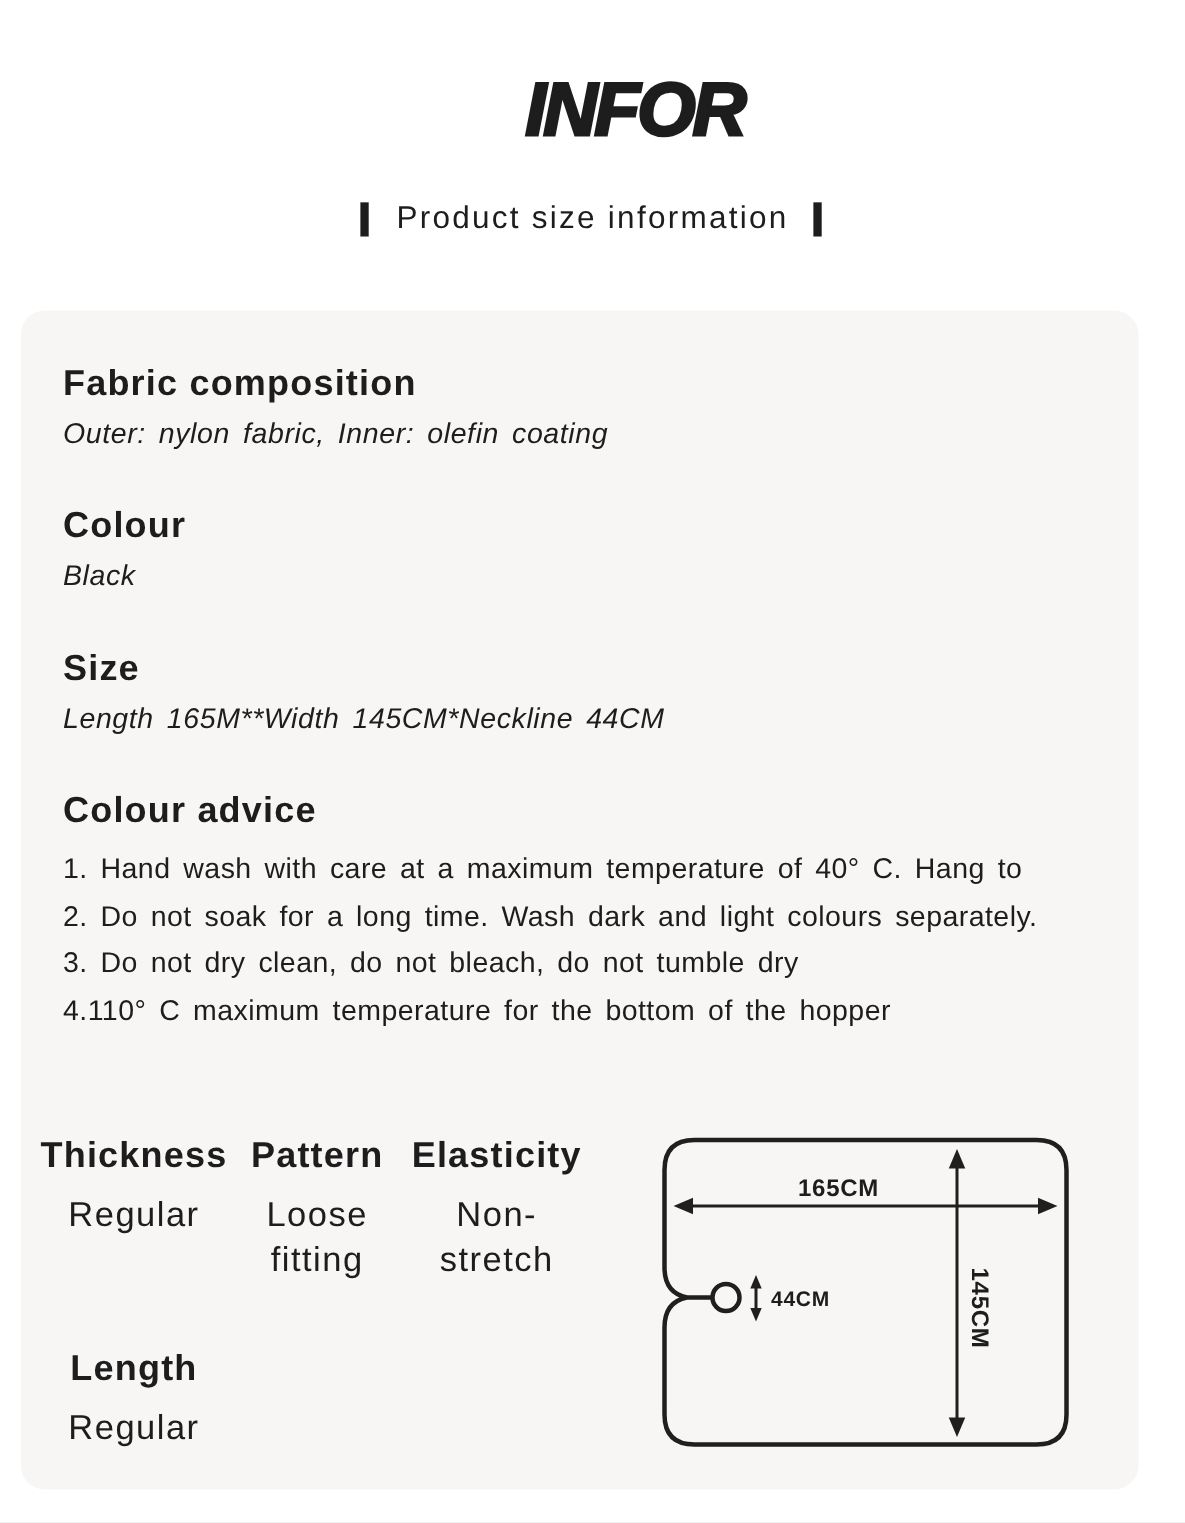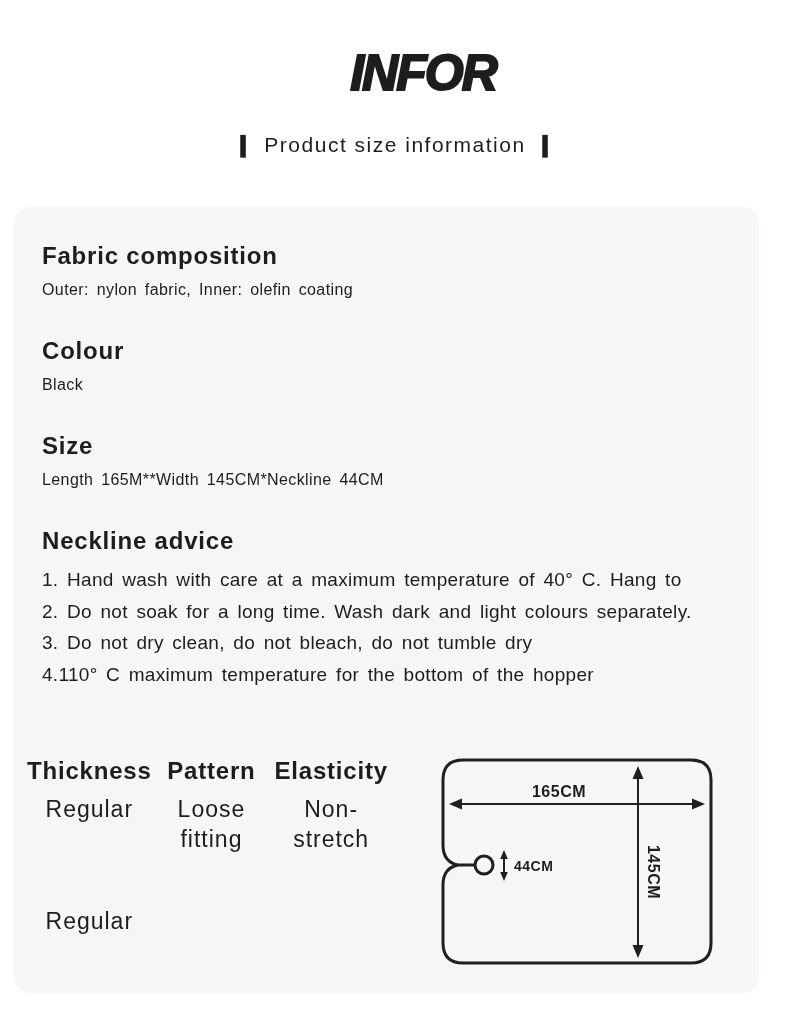--- a/index.html
+++ b/index.html
@@ -51,23 +51,24 @@
     background:var(--card-bg);
     border-radius:16px;
   }
   .card-content{padding:36px 18px 0 28px;}
   .section-h{
     font-size:24px;font-weight:bold;
     line-height:26px;letter-spacing:.8px;
   }
   .section-h + .section-b{margin-top:10px;}
   .section-b{
-    font-size:16px;line-height:22px;
+    font-size:19px;line-height:22px;
     letter-spacing:.4px;word-spacing:3px;
     white-space:nowrap;
+    font-style:italic;
   }
   .gap{margin-top:37px;}
   .advice{margin-top:10px;}
   .advice-line{
     font-size:19px;line-height:31.5px;
     letter-spacing:.3px;word-spacing:3px;
     white-space:nowrap;
   }
   .advice-line.cont{padding-left:28px;}
   
@@ -119,21 +120,21 @@
 
       <div class="section-h">Fabric composition</div>
       <div class="section-b">Outer: nylon fabric, Inner: olefin coating</div>
 
       <div class="section-h gap">Colour</div>
       <div class="section-b">Black</div>
 
       <div class="section-h gap">Size</div>
       <div class="section-b">Length 165M**Width 145CM*Neckline 44CM</div>
 
-      <div class="section-h gap">Neckline advice</div>
+      <div class="section-h gap">Colour advice</div>
       <div class="advice">
         <div class="advice-line">1. Hand wash with care at a maximum temperature of 40° C. Hang to</div>
         <div class="advice-line">2. Do not soak for a long time. Wash dark and light colours separately.</div>
         <div class="advice-line">3. Do not dry clean, do not bleach, do not tumble dry</div>
         <div class="advice-line">4.110° C maximum temperature for the bottom of the hopper</div>
       </div>
     </div>
 
     <div class="attrs">
       <div class="attr">
@@ -142,20 +143,21 @@
       </div>
       <div class="attr">
         <div class="attr-label">Pattern</div>
         <div class="attr-value">Loose fitting</div>
       </div>
       <div class="attr">
         <div class="attr-label">Elasticity</div>
         <div class="attr-value">Non-stretch</div>
       </div>
       <div class="attr">
+        <div class="attr-label">Length</div>
         <div class="attr-value">Regular</div>
       </div>
     </div>
 
     <svg class="diagram" viewBox="0 0 320 250">
 
       <path class="outline" d="M 48 125 L 31 125 Q 16 122 16 105 L 16 40 Q 16 20 36 20 L 264 20 Q 284 20 284 40 L 284 203 Q 284 223 264 223 L 36 223 Q 16 223 16 203 L 16 145 Q 16 128 31 125 L 48 125"></path>
 
       <circle class="neck-circle" cx="57" cy="125" r="9"></circle>
 

